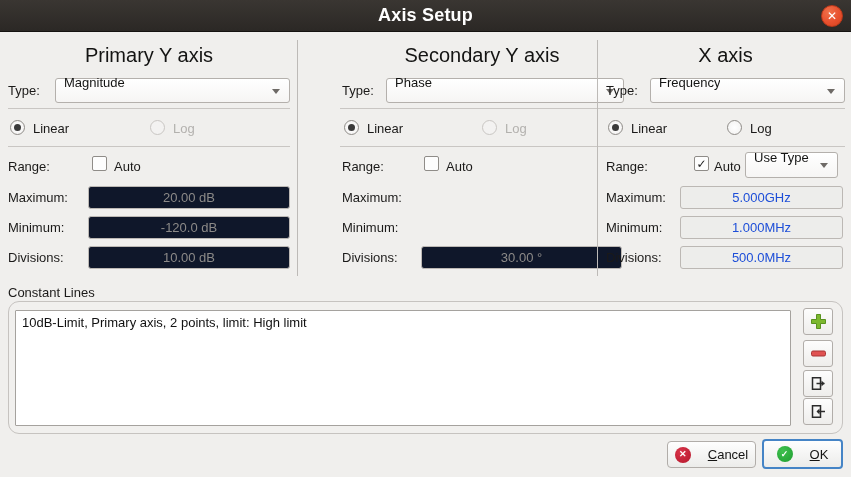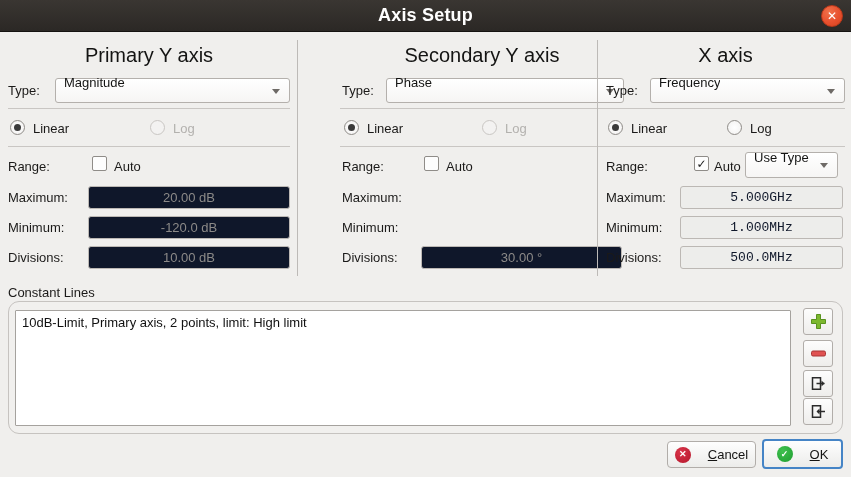--- a/index.html
+++ b/index.html
@@ -59,21 +59,21 @@
     position:absolute; width:15px; height:15px; border-radius:2px;
     border:1px solid #8f8c88; background:#fdfdfd; cursor:pointer;
     display:flex; align-items:center; justify-content:center;
     font-size:12px; color:#1a1a1a; line-height:1;
   }
   .field {
     position:absolute; height:23px; border:1px solid #bcb8b4; border-radius:3px;
     background:#0f172a; color:#8c8a88; font-size:13px; text-align:center;
     font-family: "Liberation Sans", sans-serif; outline:none;
   }
-  .field:disabled, .field.disabled { background:#ededeb; color:#0f172a;font-family:Liberation Mono, monospace; }
+  .field:disabled, .field.disabled { background:#ededeb; color:#1d4ed8; }
   .axis-col { position:absolute; top:40px; height:236px; }
   
   .groupbox {
     position:absolute; border:1px solid #c6c3c0; border-radius:11px; background:#f1f0ee;
   }
   .listbox {
     position:absolute; background:#ffffff; border:1px solid #a5a29e; border-radius:1px;
     overflow:hidden; cursor:default;
   }
   .list-item { font-size:13px; color:#111; padding:4px 6px; white-space:nowrap; }

